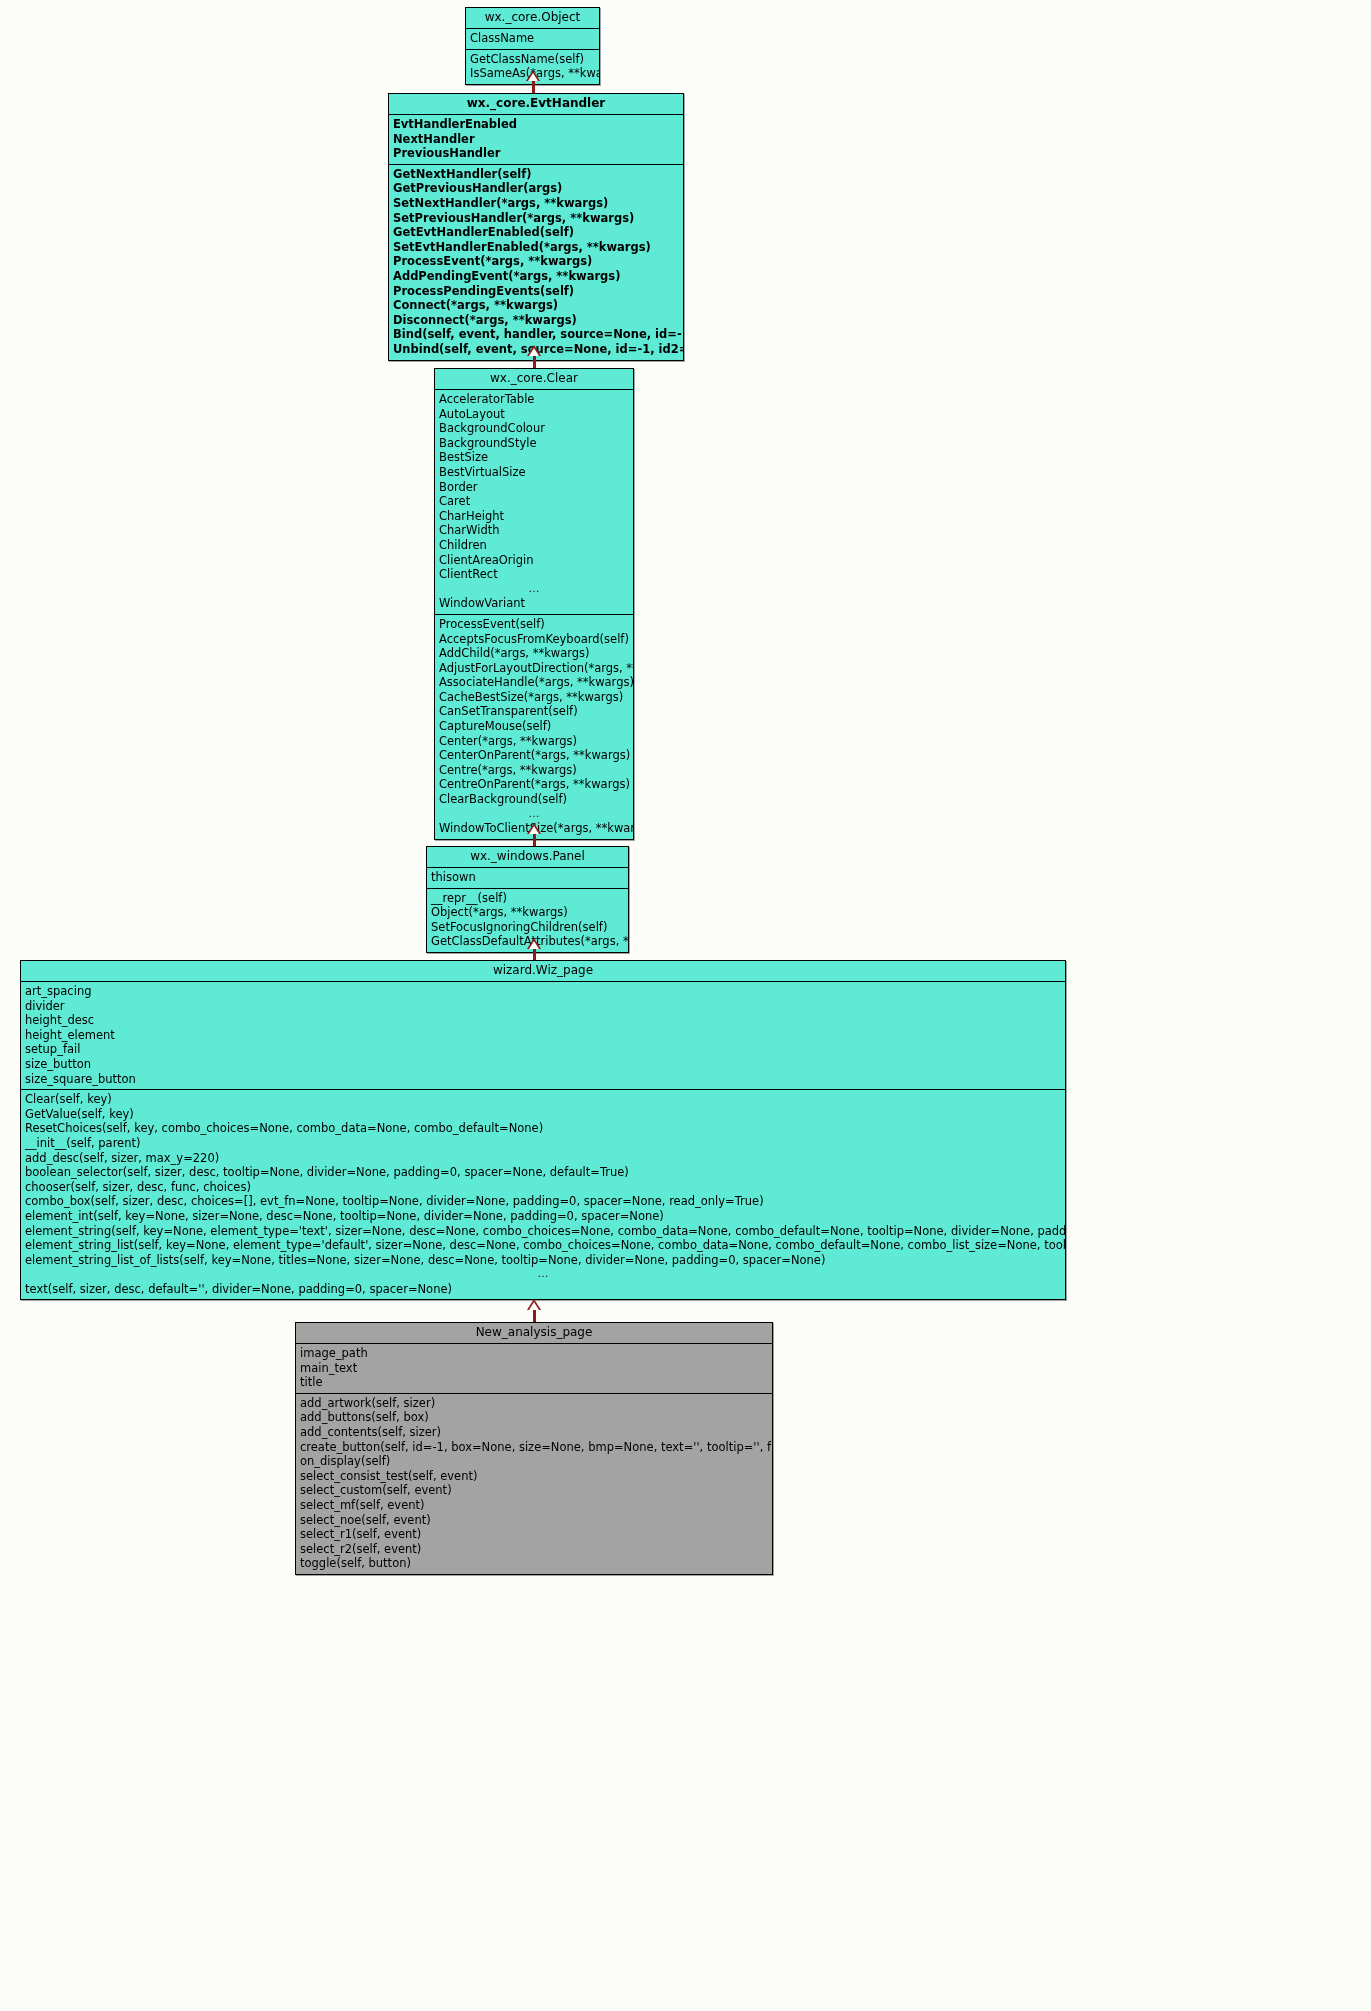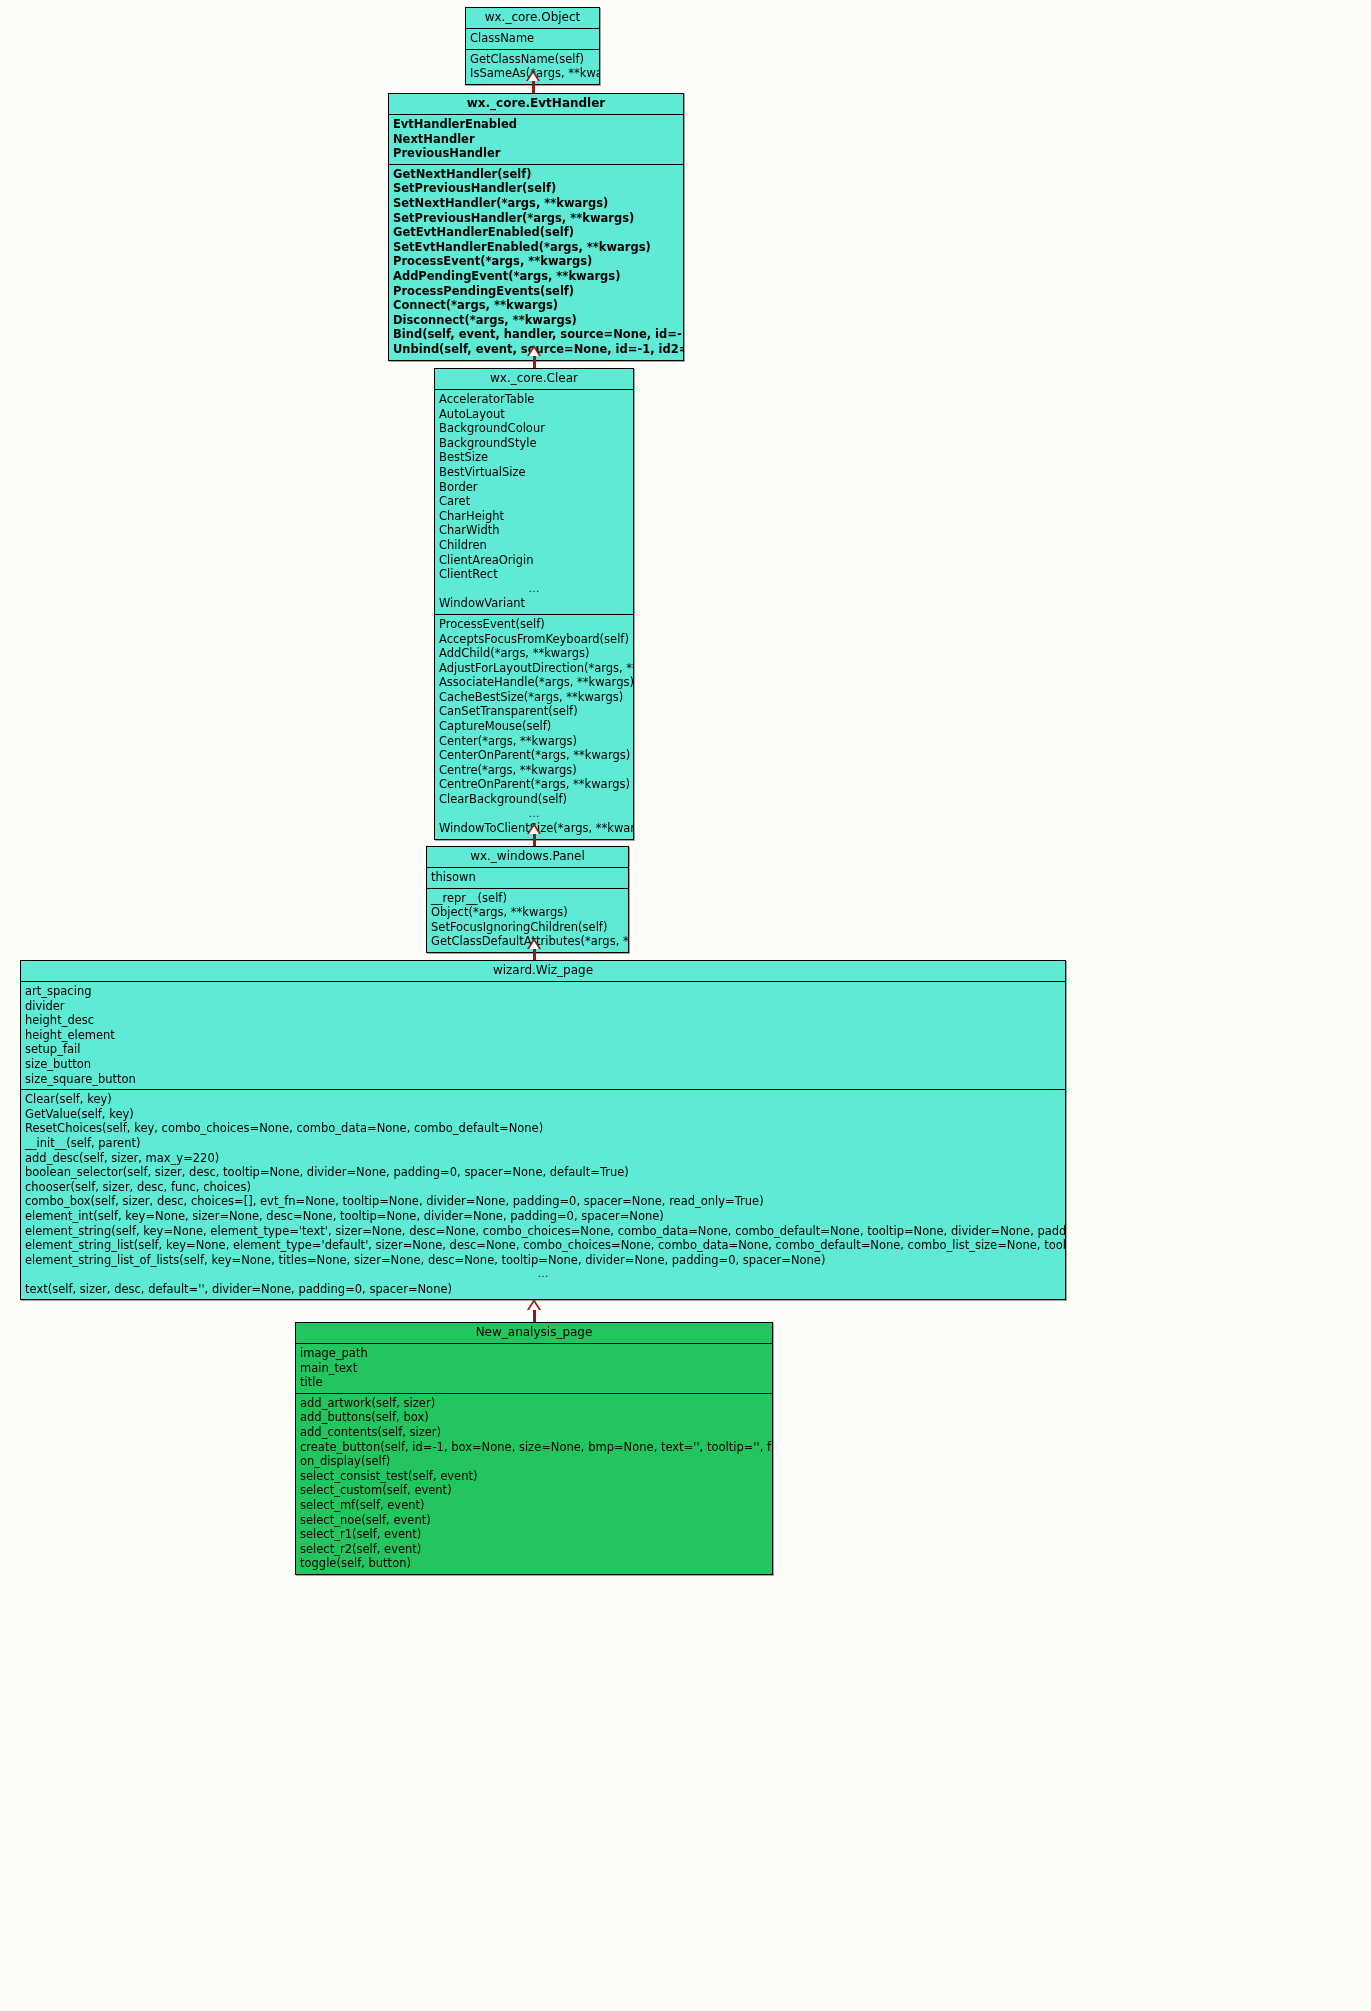--- a/index.html
+++ b/index.html
@@ -22,21 +22,21 @@
 
   
   .uml-class {
     position: absolute;
     border: 1.5px solid #000;
     box-sizing: border-box;
     background: #5eead4;
     box-shadow: 1px 1px 0 rgba(0,0,0,0.35);
   }
   .uml-class.light {
-    background: #22c55e;
+    background: #a3a3a3;
   }
   .cls-title {
     text-align: center;
     font-size: 12px;
     color: #000;
     padding: 3px 4px 4px 4px;
     border-bottom: 1.5px solid #000;
     line-height: 13px;
     white-space: nowrap;
     overflow: hidden;
@@ -113,21 +113,21 @@
 
   <div class="uml-class" style="left:388px; top:93px; width:296px;font-weight:bold;">
     <div class="cls-title">wx._core.EvtHandler</div>
     <div class="cls-section">
       <div class="cls-row">EvtHandlerEnabled</div>
       <div class="cls-row">NextHandler</div>
       <div class="cls-row">PreviousHandler</div>
     </div>
     <div class="cls-section">
       <div class="cls-row">GetNextHandler(self)</div>
-      <div class="cls-row">SetPreviousHandler(self)</div>
+      <div class="cls-row">GetPreviousHandler(args)</div>
       <div class="cls-row">SetNextHandler(*args, **kwargs)</div>
       <div class="cls-row">SetPreviousHandler(*args, **kwargs)</div>
       <div class="cls-row">GetEvtHandlerEnabled(self)</div>
       <div class="cls-row">SetEvtHandlerEnabled(*args, **kwargs)</div>
       <div class="cls-row">ProcessEvent(*args, **kwargs)</div>
       <div class="cls-row">AddPendingEvent(*args, **kwargs)</div>
       <div class="cls-row">ProcessPendingEvents(self)</div>
       <div class="cls-row">Connect(*args, **kwargs)</div>
       <div class="cls-row">Disconnect(*args, **kwargs)</div>
       <div class="cls-row">Bind(self, event, handler, source=None, id=-1, id2=-1)</div>

